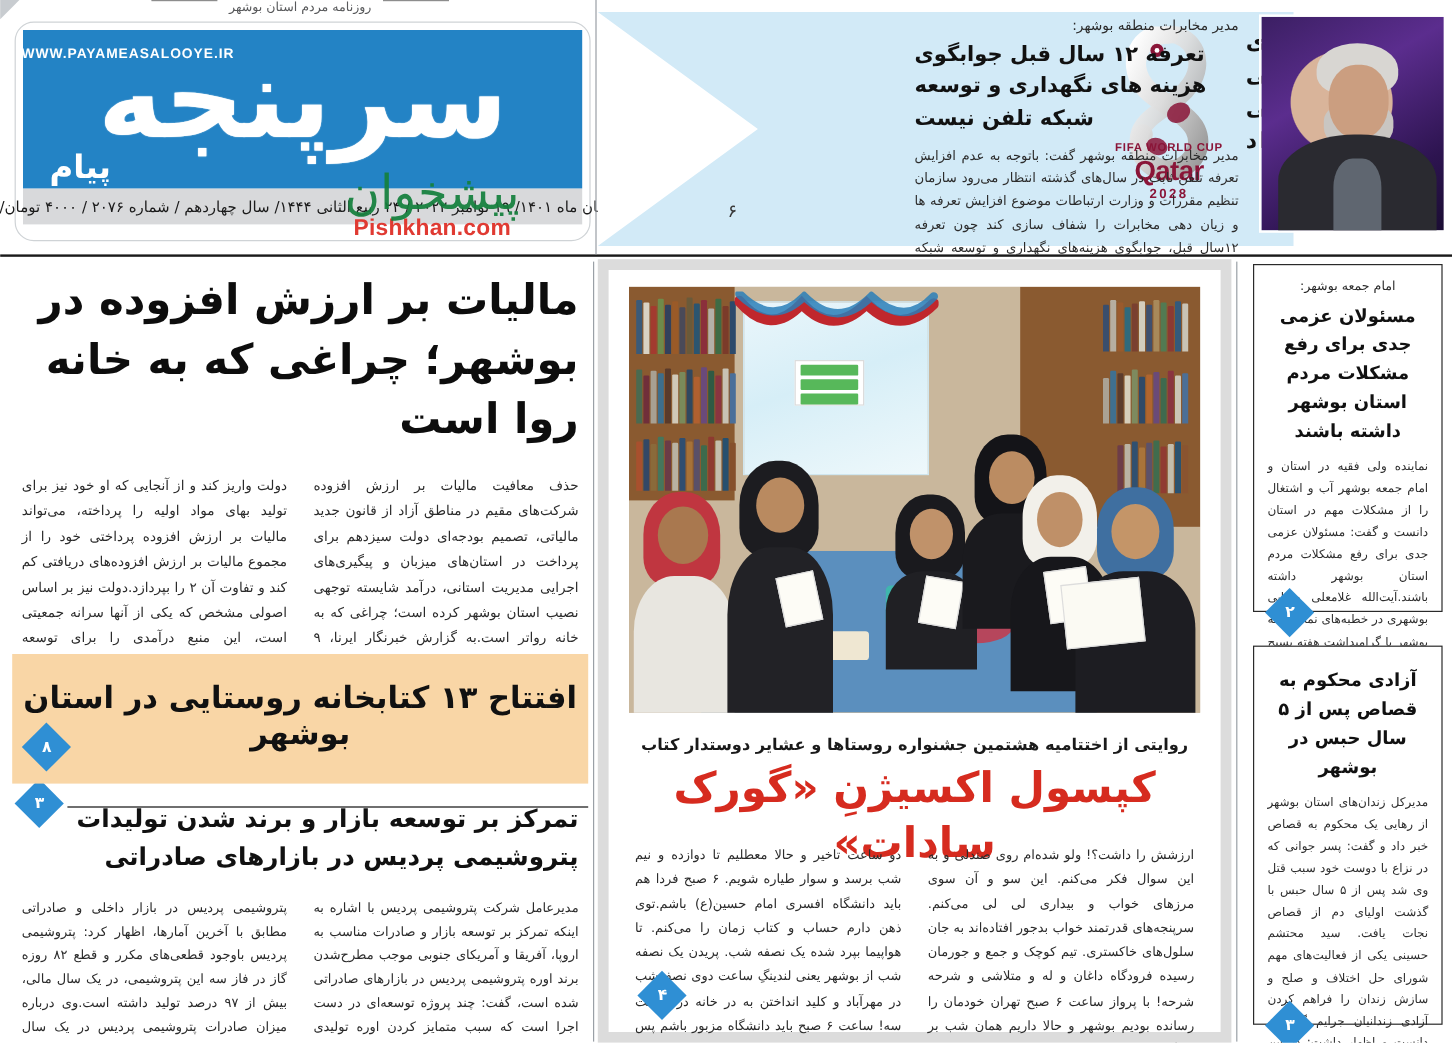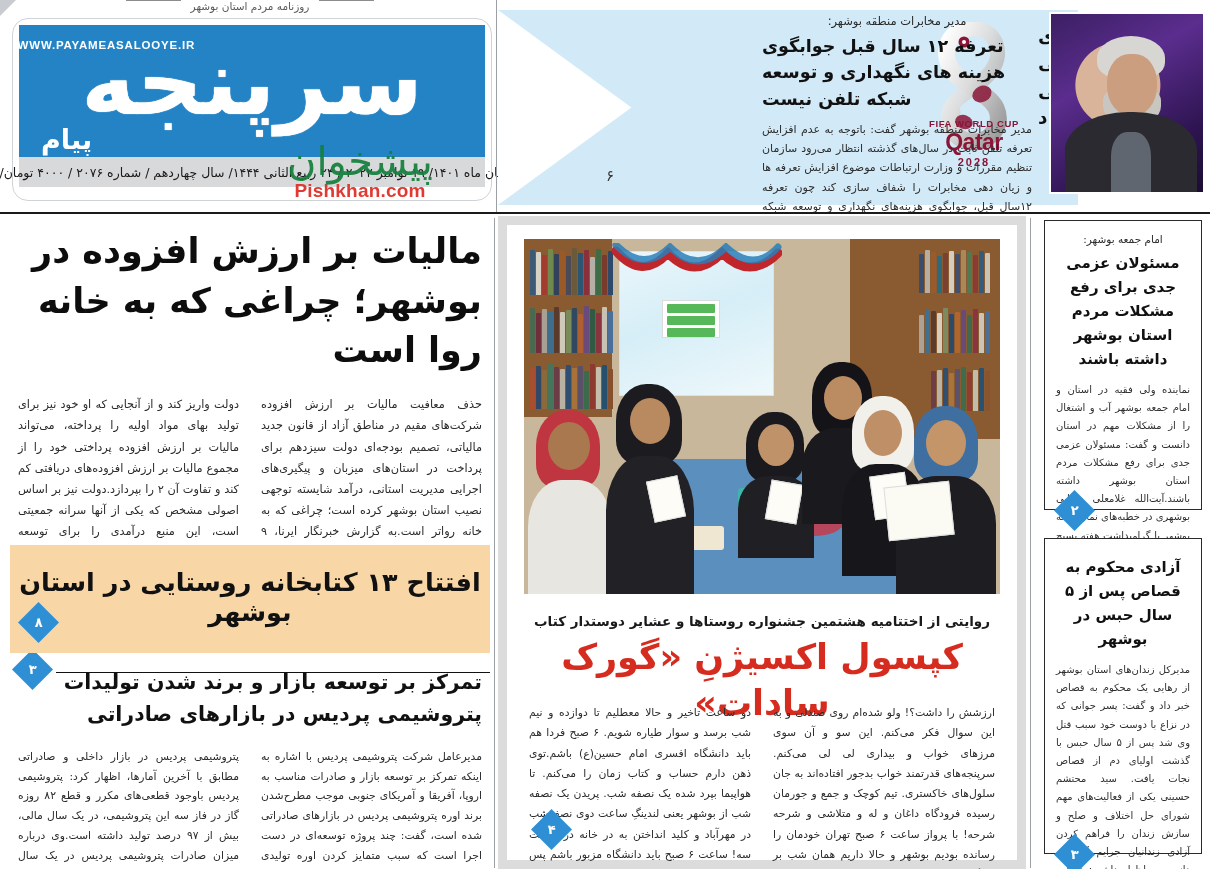--- a/index.html
+++ b/index.html
@@ -116,21 +116,21 @@
   .wc-fifa { font-size: 9.5px; font-weight: bold; color: #8a1538; letter-spacing: 0.6px; }
   .wc-qatar { font-size: 23px; font-weight: bold; color: #8a1538; letter-spacing: -0.5px; }
   .wc-year { font-size: 11px; font-weight: bold; color: #8a1538; letter-spacing: 2px; }
 
   
   .hdr-art {
     position: absolute;
     top: 14px; right: 178px; width: 270px;
     direction: rtl; text-align: right;
   }
-  .hdr-kicker { font-size: 11.5px; color: #2a2a2a; margin-bottom: 5px; text-align: center; }
+  .hdr-kicker { font-size: 11.5px; color: #2a2a2a; margin-bottom: 5px; text-align: right; }
   .hdr-title {
     font-size: 17.5px; font-weight: bold; color: #111;
     line-height: 1.5; text-align: left; margin-bottom: 8px;
   }
   .hdr-body {
     font-size: 11px; color: #2c2c2c; line-height: 1.75;
     text-align: justify;
   }
   .hdr-photo {
     position: absolute;

